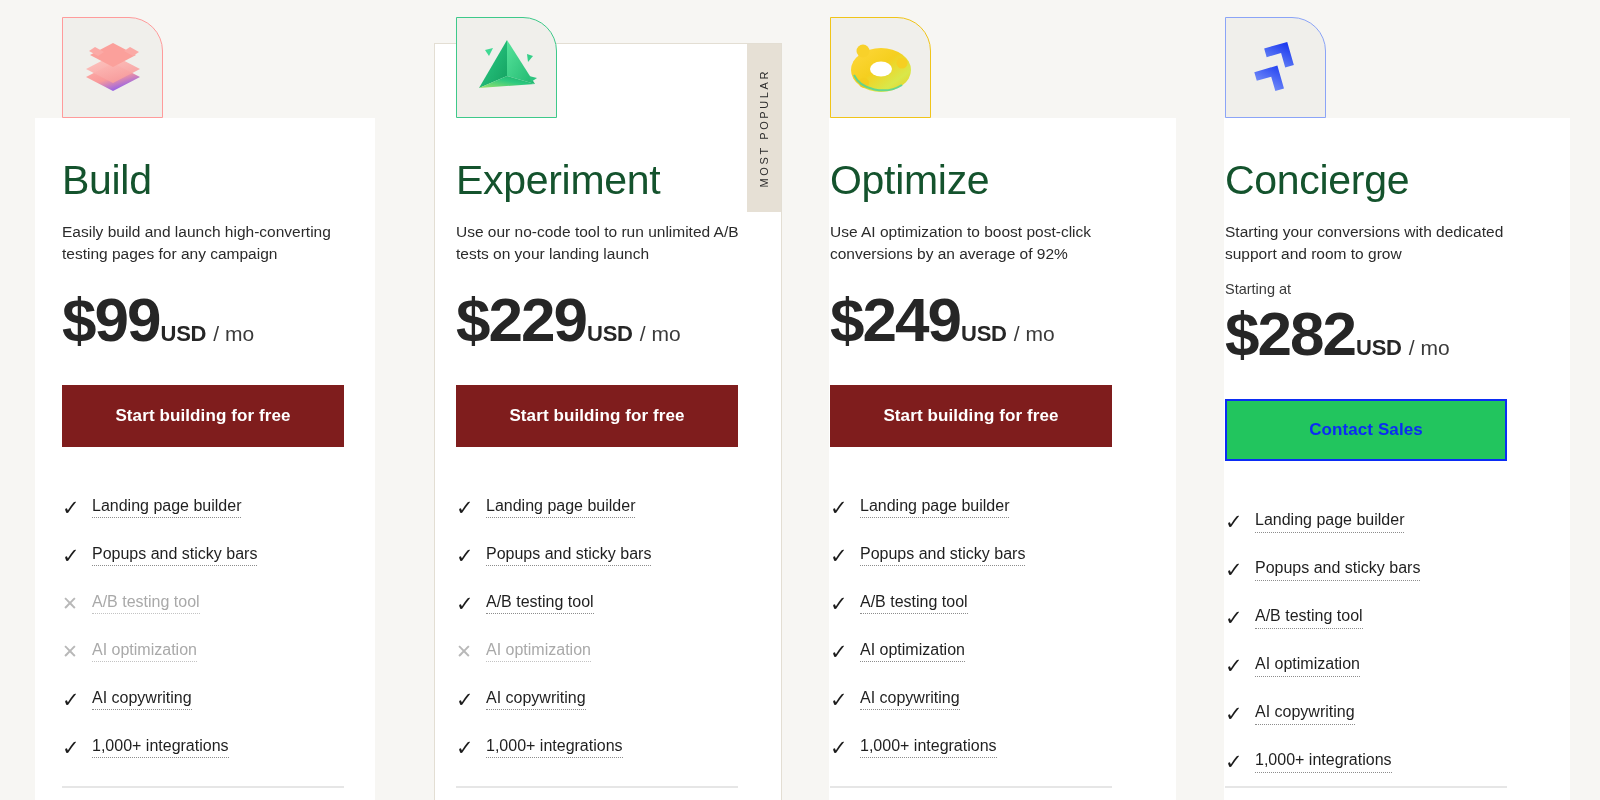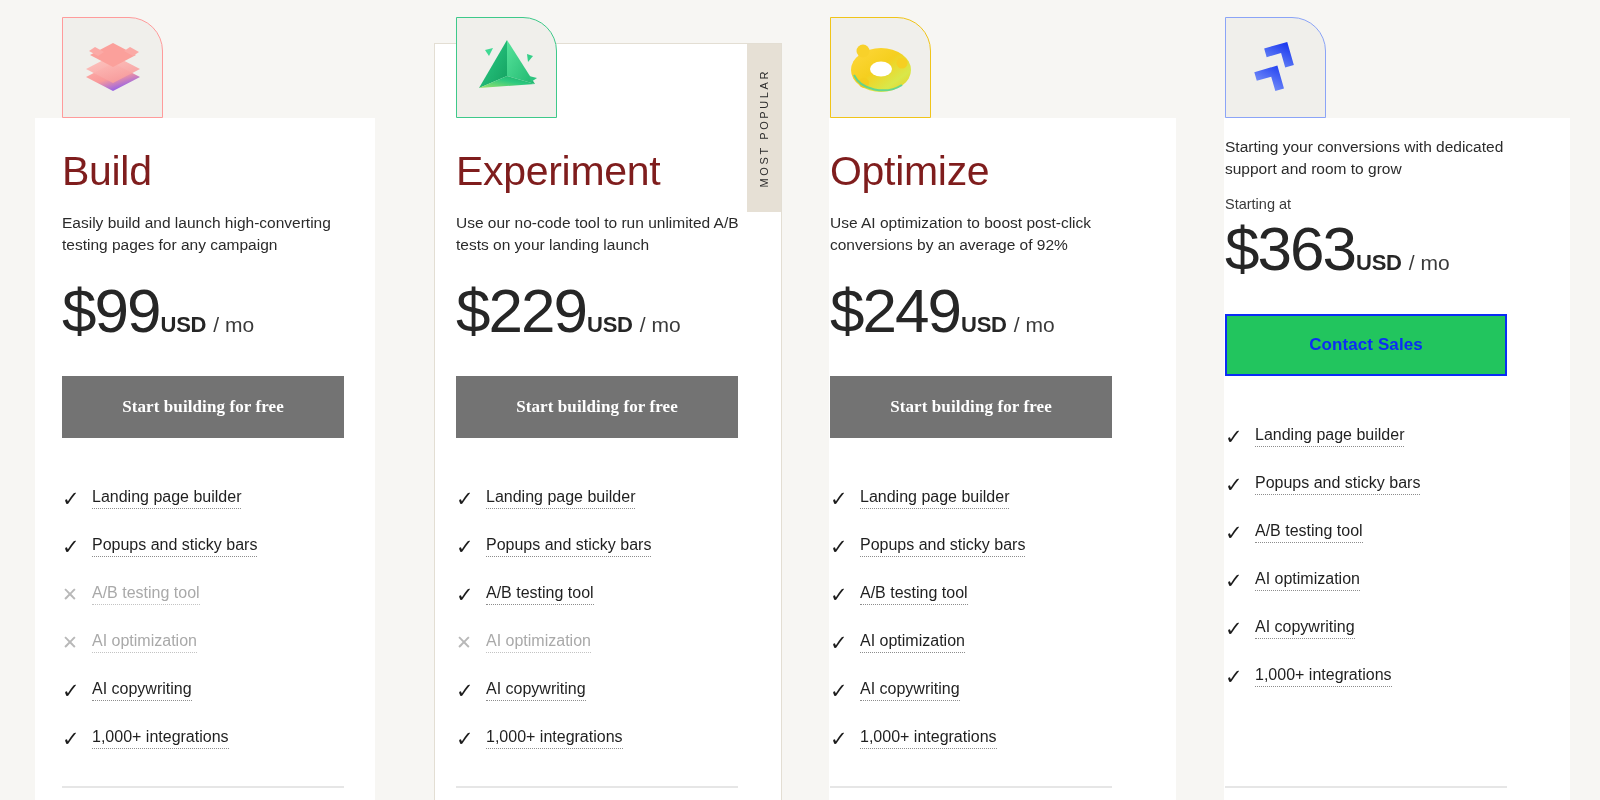--- a/index.html
+++ b/index.html
@@ -84,22 +84,22 @@
   .icon-tile.experiment { border: 1.5px solid #3ec98a; }
   .icon-tile.optimize   { border: 1.5px solid #f0c419; }
   .icon-tile.concierge  { border: 1.5px solid #8ba4f7; }
   .icon-tile svg { display: block; }
 
   
   .plan-name {
     font-size: 41px;
     font-weight: 400;
     letter-spacing: -0.3px;
-    color: #7f1d1d;
-    margin-top: 31px;
+    color: #14532d;
+    margin-top: 40px;
     line-height: 1.1;
     white-space: nowrap;
   }
 
   .plan-desc {
     margin-top: 18px;
     font-size: 15.5px;
     line-height: 1.42;
     color: #2b2b2b;
     max-width: 296px;
@@ -115,21 +115,21 @@
   .price-row {
     display: flex;
     align-items: baseline;
     margin-top: 24px;
     white-space: nowrap;
   }
   .plan-col.c4 .price-row { margin-top: 5px; }
 
   .price-amount {
     font-size: 62px;
-    font-weight: 400;
+    font-weight: 700;
     letter-spacing: -2px;
     color: #262626;
     line-height: 1;
   }
   .price-currency {
     font-size: 22px;
     font-weight: 700;
     color: #262626;
     margin-left: 1px;
     letter-spacing: -0.2px;
@@ -151,23 +151,22 @@
     width: 282px;
     margin-top: 34px;
     font-size: 17px;
     font-weight: 700;
     letter-spacing: 0.1px;
     cursor: pointer;
     border: 2px solid transparent;
     font-family: "Liberation Sans", sans-serif;
   }
   .cta.primary {
-    background: #737373;
+    background: #7f1d1d;
     color: #ffffff;
-    font-family: Liberation Serif, serif;
   }
   .cta.outline {
     background: #22c55e;
     color: #0b2cf5;
     border: 2px solid #0b2cf5;
   }
 
   
   .features {
     margin-top: 36px;
@@ -465,25 +464,26 @@
               </linearGradient>
             </defs>
             <g transform="rotate(-16 36 36)">
               <path d="M30 14 h24 v24 h-9 v-15 h-15 z" fill="url(#g4a)"></path>
               <path d="M14 34 h24 v24 h-9 v-15 h-15 z" fill="url(#g4b)"></path>
             </g>
           </svg>
         </span>
       </div>
 
+      <h2 class="plan-name">Concierge</h2>
       <p class="plan-desc">Starting your conversions with dedicated support and room to grow</p>
       <div class="starting-at">Starting at</div>
 
       <div class="price-row">
-        <span class="price-amount">$363</span>
+        <span class="price-amount">$282</span>
         <span class="price-currency">USD</span>
         <span class="price-period">/ mo</span>
       </div>
 
       <button class="cta outline">Contact Sales</button>
 
       <ul class="features">
         <li class="feature">
           <span class="feature-mark">✓</span>
           <span class="feature-label">Landing page builder</span>

